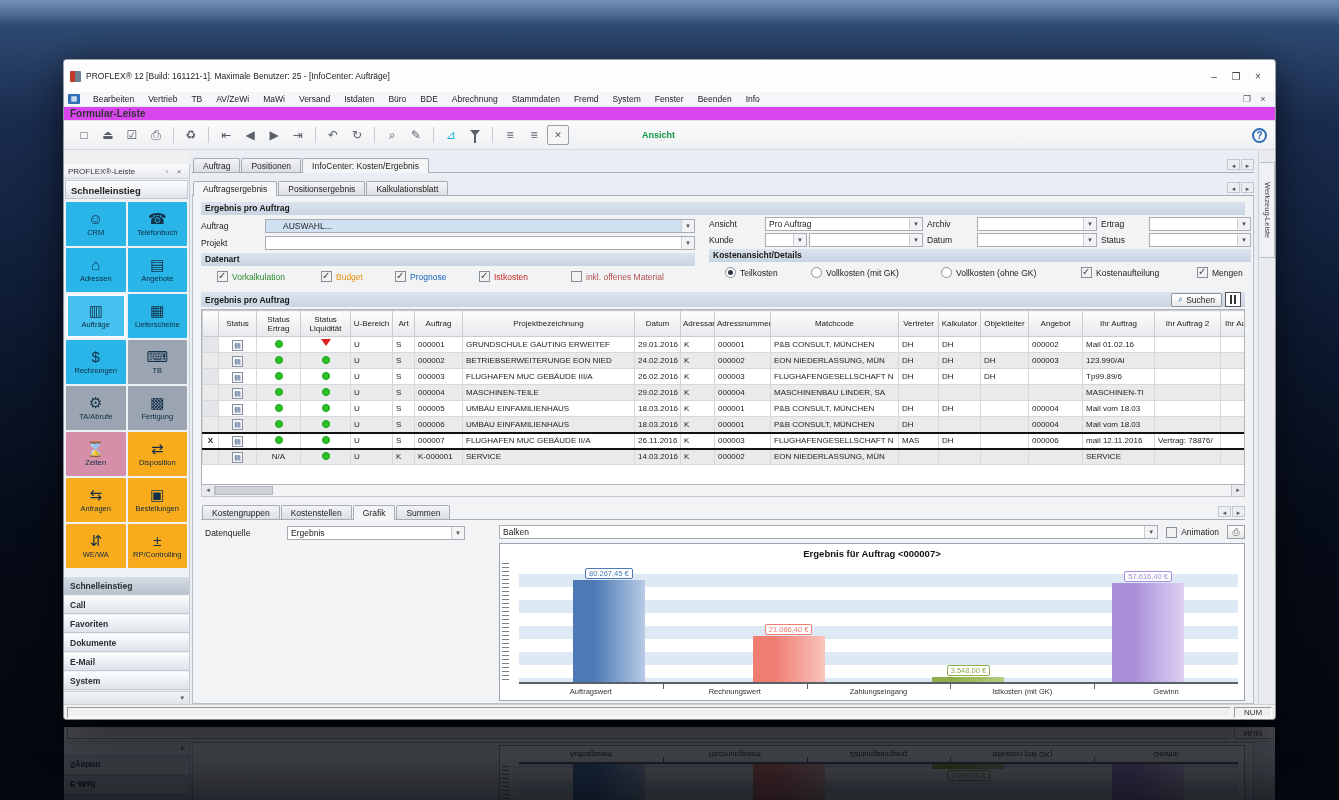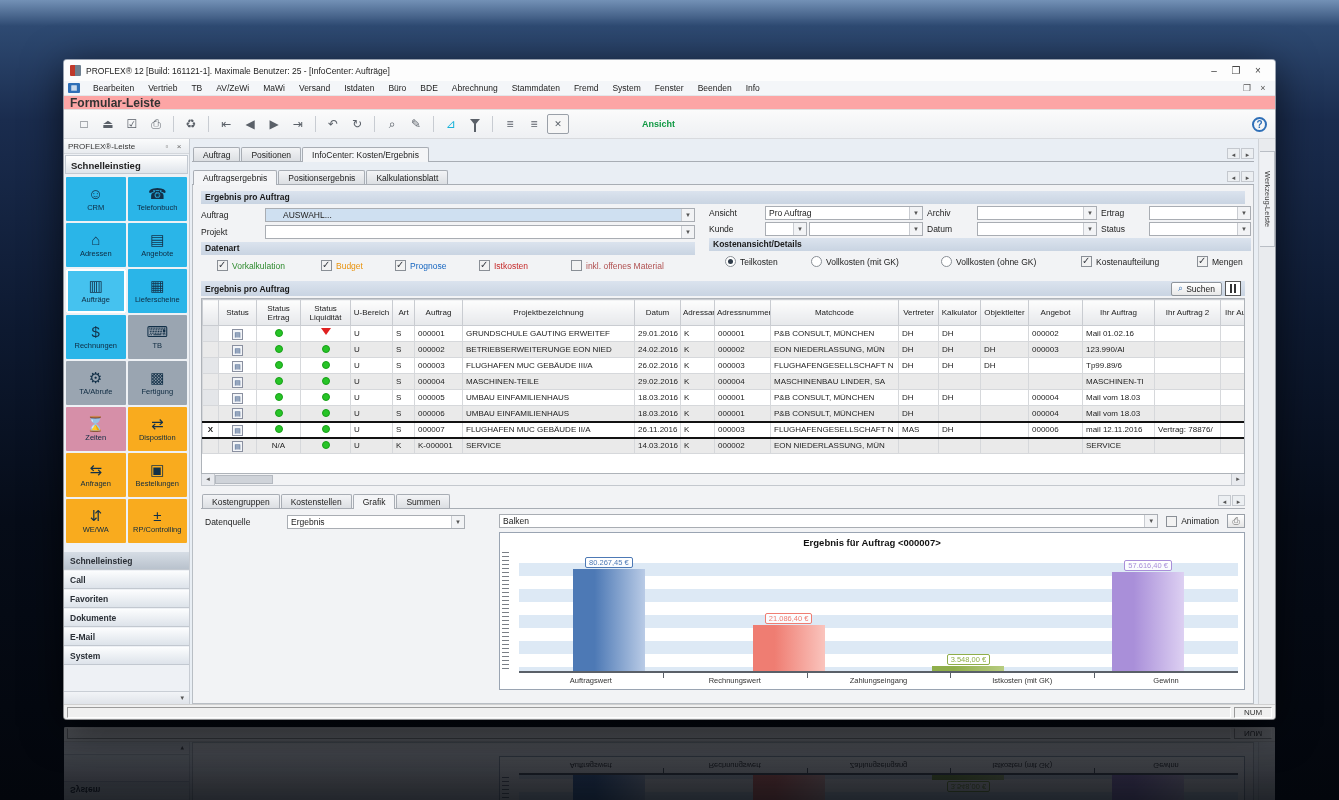--- a/index.html
+++ b/index.html
@@ -6,46 +6,46 @@
   html,body { width:1339px; height:800px; overflow:hidden;
     font-family:"Liberation Sans","DejaVu Sans",sans-serif; font-size:9px; color:#1a1a1a;
     background:linear-gradient(180deg,#7391b6 0px,#2e4a72 26px,#1a2c4e 120px,#0d1930 330px,#060c18 520px,#03060c 100%);
   }
   .window{ position:absolute; left:64px; top:60px; width:1211px; height:659px;
     background:#f0f0f0; border-radius:3px; box-shadow:0 0 0 1px rgba(255,255,255,.55), 0 8px 40px rgba(0,0,0,.65);
     display:flex; flex-direction:column; overflow:hidden;
     -webkit-box-reflect: below 8px linear-gradient(to bottom, rgba(0,0,0,0) 80%, rgba(0,0,0,.30) 100%);
   }
   
-  .titlebar{ height:21px; background:#fdfdfd; display:flex; align-items:center; padding:10px 6px; flex:0 0 auto;}
+  .titlebar{ height:21px; background:#fdfdfd; display:flex; align-items:center; padding:16px 6px; flex:0 0 auto;}
   .app-icon{ width:11px;height:11px; margin-right:5px; background:linear-gradient(90deg,#c0392b 0 45%,#6d7f8f 45% 100%); border-radius:1px;}
   .title-text{ font-size:8.5px; color:#222; flex:1;}
   .winbtn{ width:22px; text-align:center; color:#444; font-size:10px; cursor:default;}
   .menubar{ height:15px; background:#f4f6f9; display:flex; align-items:center; padding:0 4px; border-bottom:1px solid #e3e6ea; flex:0 0 auto;}
   .menu-sys-icon{ width:12px;height:10px;background:#2f6fb7;color:#fff;font-size:7px;line-height:10px;text-align:center;border-radius:1px;margin-right:6px;}
   .menu-item{ padding:0 7px; font-size:8.5px; color:#222;}
   .menubar .spacer{flex:1}
   .mdi-btn{ width:16px;text-align:center;color:#555;font-size:9px;}
-  .formbar{ height:14px; background:#fca5a5; display:flex; align-items:center; padding:0 6px; font-size:12px; font-weight:bold; color:#333; border-bottom:1px solid #e0e0e0; flex:0 0 auto;}
+  .formbar{ height:14px; background:#d946ef; display:flex; align-items:center; padding:0 6px; font-size:10px; font-weight:bold; color:#333; border-bottom:1px solid #e0e0e0; flex:0 0 auto;}
   .toolbar{ height:29px; background:linear-gradient(#fbfbfb,#eef0f3); display:flex; align-items:center; padding:0 8px; border-bottom:1px solid #d8dade; flex:0 0 auto;}
   .tbtn{ width:22px; height:20px; display:flex; align-items:center; justify-content:center; font-size:12px; color:#5a6068; margin:0 1px; border-radius:2px;}
   .tbtn.boxed{ border:1px solid #9aa0a8; background:#f6f6f6; font-size:9px;}
   .tsep{ width:1px; height:16px; background:#c8ccd2; margin:0 5px;}
   .ansicht-label{ color:#119944; font-weight:bold; font-size:9px; margin-left:72px;}
   .help-circle{ margin-left:auto; width:15px;height:15px;border:2px solid #2f6fb7;border-radius:50%; color:#2f6fb7; font-weight:bold; text-align:center; line-height:12px; font-size:10px;}
   .funnel-shape{ width:0;height:0;border:5px solid transparent;border-top:6px solid #5a6068; position:relative;}
   .funnel-shape::after{content:"";position:absolute;left:-1px;top:-1px;width:2px;height:8px;background:#5a6068;}
   .statusbar{ height:15px; background:#f0f0f0; border-top:1px solid #d0d0d0; display:flex; align-items:center; padding:1px 3px; gap:3px; flex:0 0 auto;}
   .status-cell{ height:11px; border:1px solid; border-color:#9a9a9a #ffffff #ffffff #9a9a9a; background:#f0f0f0;}
   .status-main{ flex:1;}
   .status-num{ width:38px; font-size:8px; text-align:center; line-height:9px; color:#333;}
   
   .main{ flex:1; display:flex; min-height:0;}
   
-  .sidebar{ width:126px; background:#eef1f5; border-right:1px solid #c7ccd3; display:flex; flex-direction:column;}
+  .sidebar{ width:126px; background:#eef1f5; border-right:1px solid #c7ccd3; display:flex; flex-direction:column;margin-top:14px;}
   .sb-caption{ height:15px; display:flex; align-items:center; padding:0 4px; font-size:8px; color:#333; background:linear-gradient(#fafbfc,#e8ebef); border-bottom:1px solid #d3d7dc;}
   .sb-caption .t{flex:1;}
   .sb-caption .ico{ width:12px; text-align:center; color:#666;}
   .sb-title{ height:19px; line-height:19px; padding:0 5px; font-weight:bold; font-size:9.5px; color:#222; background:linear-gradient(#ffffff,#dfe4ea); border:1px solid #c3c9d1; margin:1px;}
   .tiles{ display:grid; grid-template-columns:1fr 1fr; gap:2px; padding:2px;}
   .tile{ height:44px; display:flex; flex-direction:column; align-items:center; justify-content:center; gap:1px; border-radius:1px; color:#0e2a40;}
   .tile .tico{ font-size:15px; line-height:16px; color:#123048;}
   .tile .tlbl{ font-size:7.5px;}
   .tile.c-cyan{ background:#2ab5e8;}
   .tile.c-gray{ background:#9aa5b1;}

